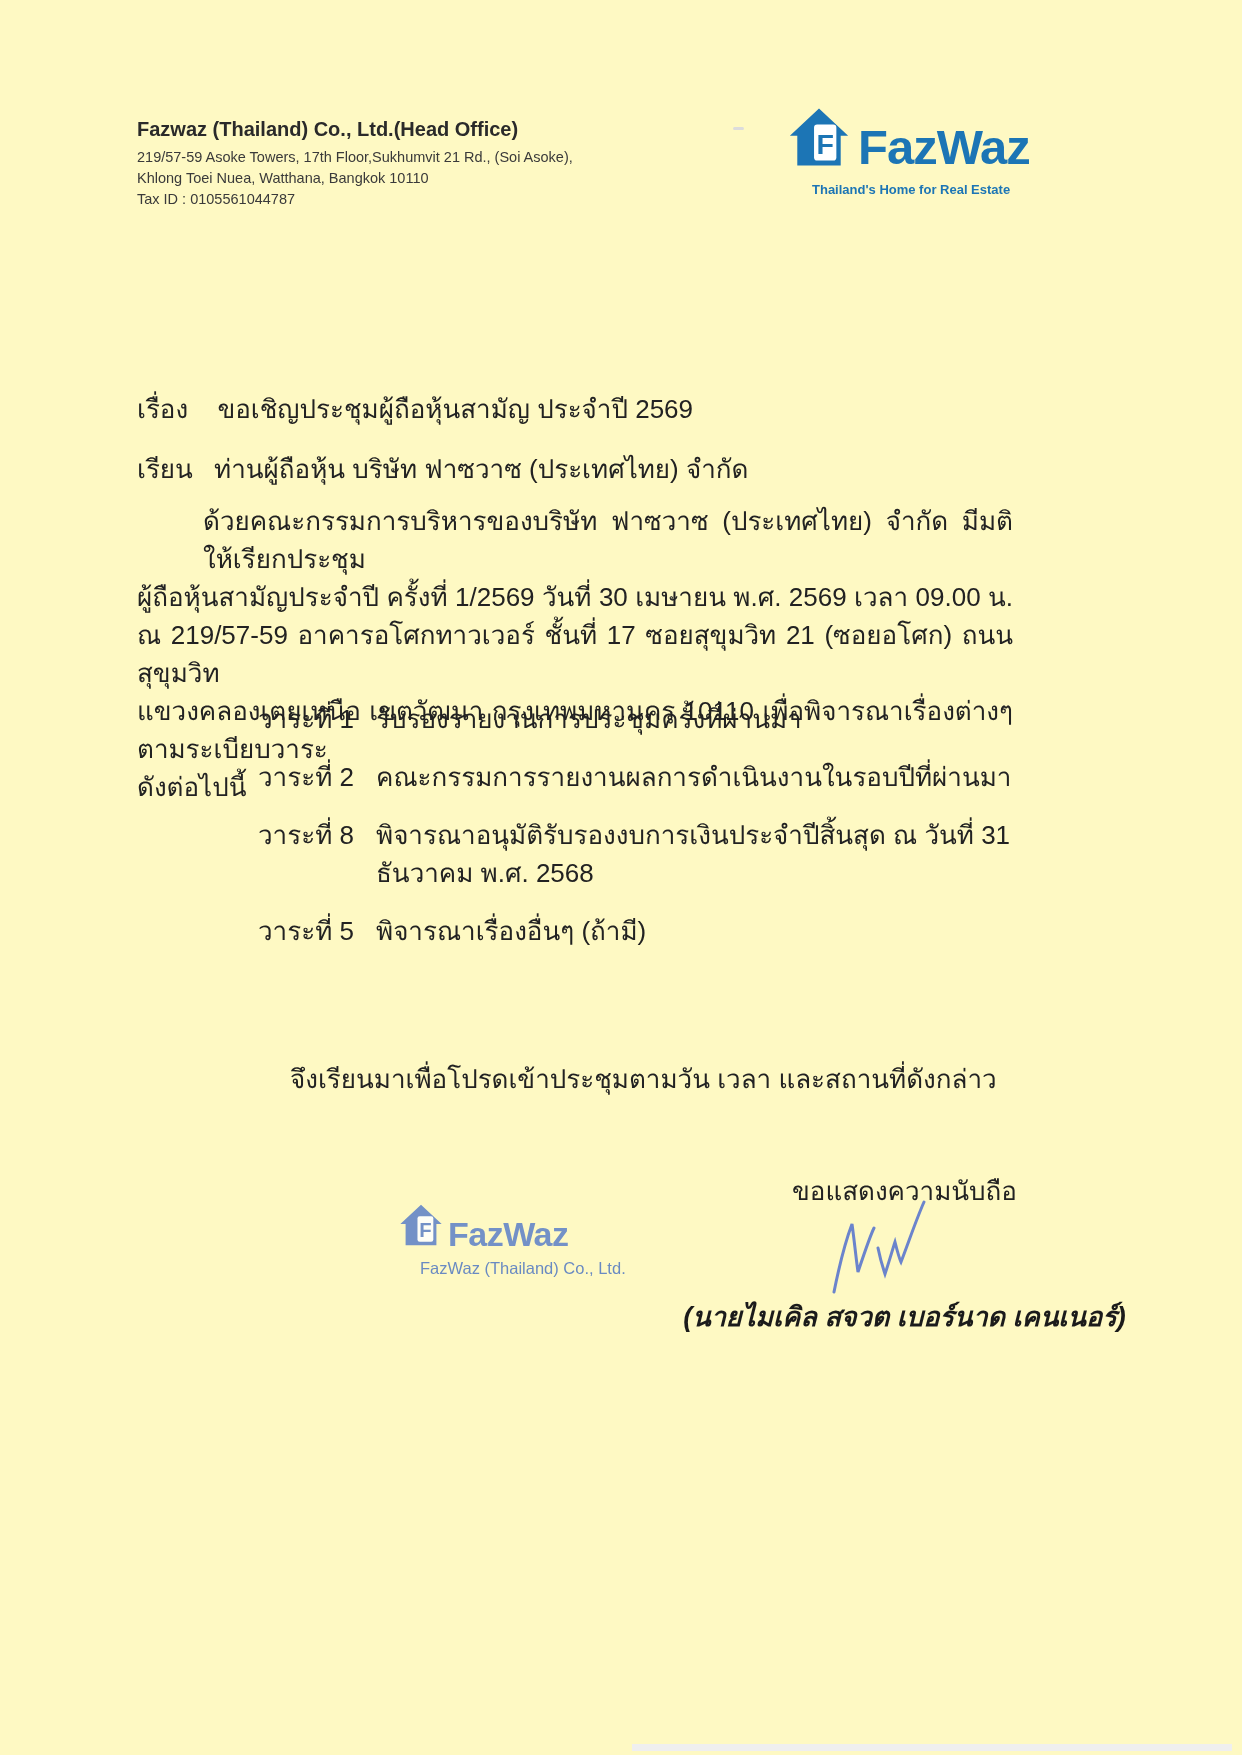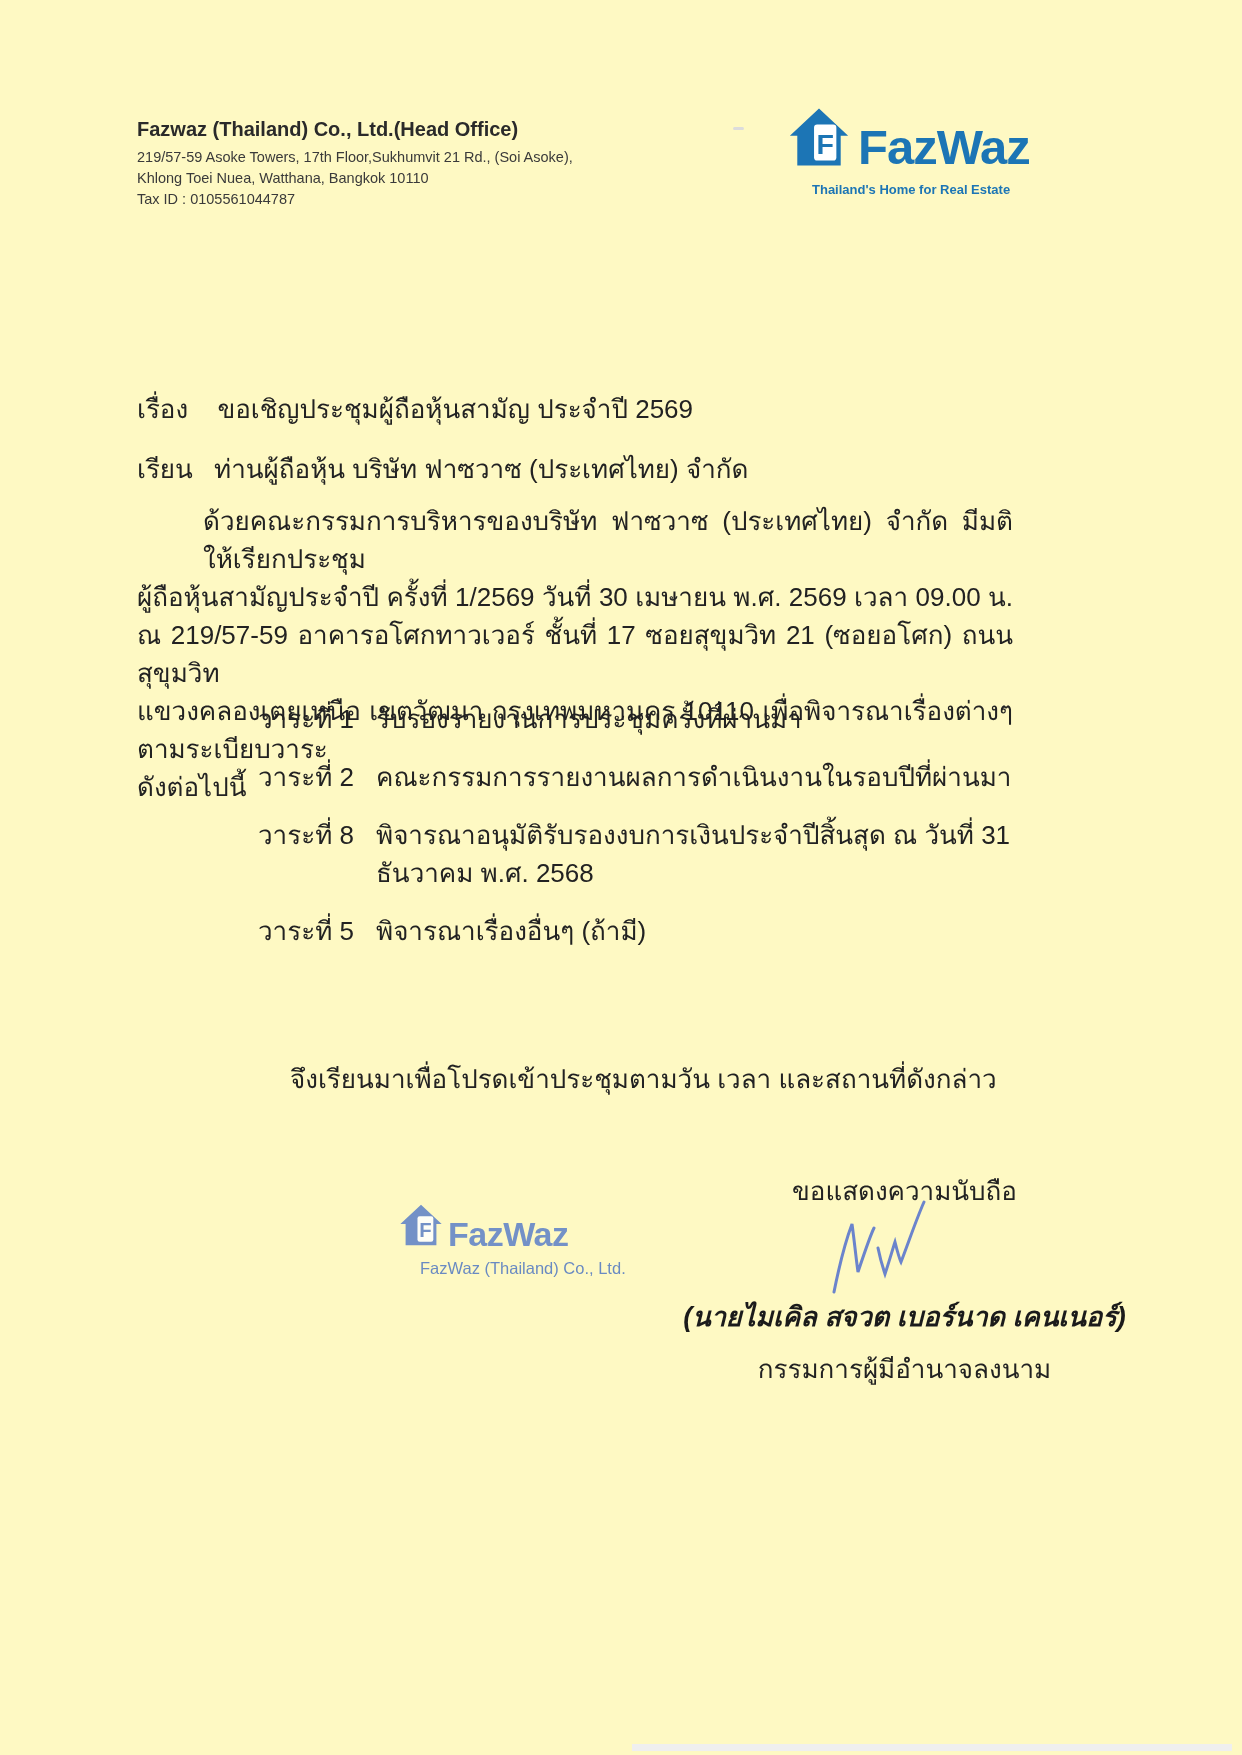--- a/index.html
+++ b/index.html
@@ -141,15 +141,14 @@
   <div class="signature-svg">
     <svg width="120" height="110" viewBox="0 0 120 110">
       <g fill="none" stroke="#6b84cc" stroke-width="3" stroke-linecap="round">
         <path d="M14 96 C18 76 26 44 32 28 C34 42 36 62 38 76 C44 58 50 40 54 32"></path>
         <path d="M58 52 C60 62 63 72 65 78 C69 66 73 52 75 46 C77 54 79 62 81 66 C88 48 96 24 104 6"></path>
       </g>
     </svg>
   </div>
 
   <div class="signer-name">(นายไมเคิล สจวต เบอร์นาด เคนเนอร์)</div>
-  <div class="thai signer-title">กรรมการผู้มีอำนาจลงนาม</div>
 
 </div>
 
 </body></html>

